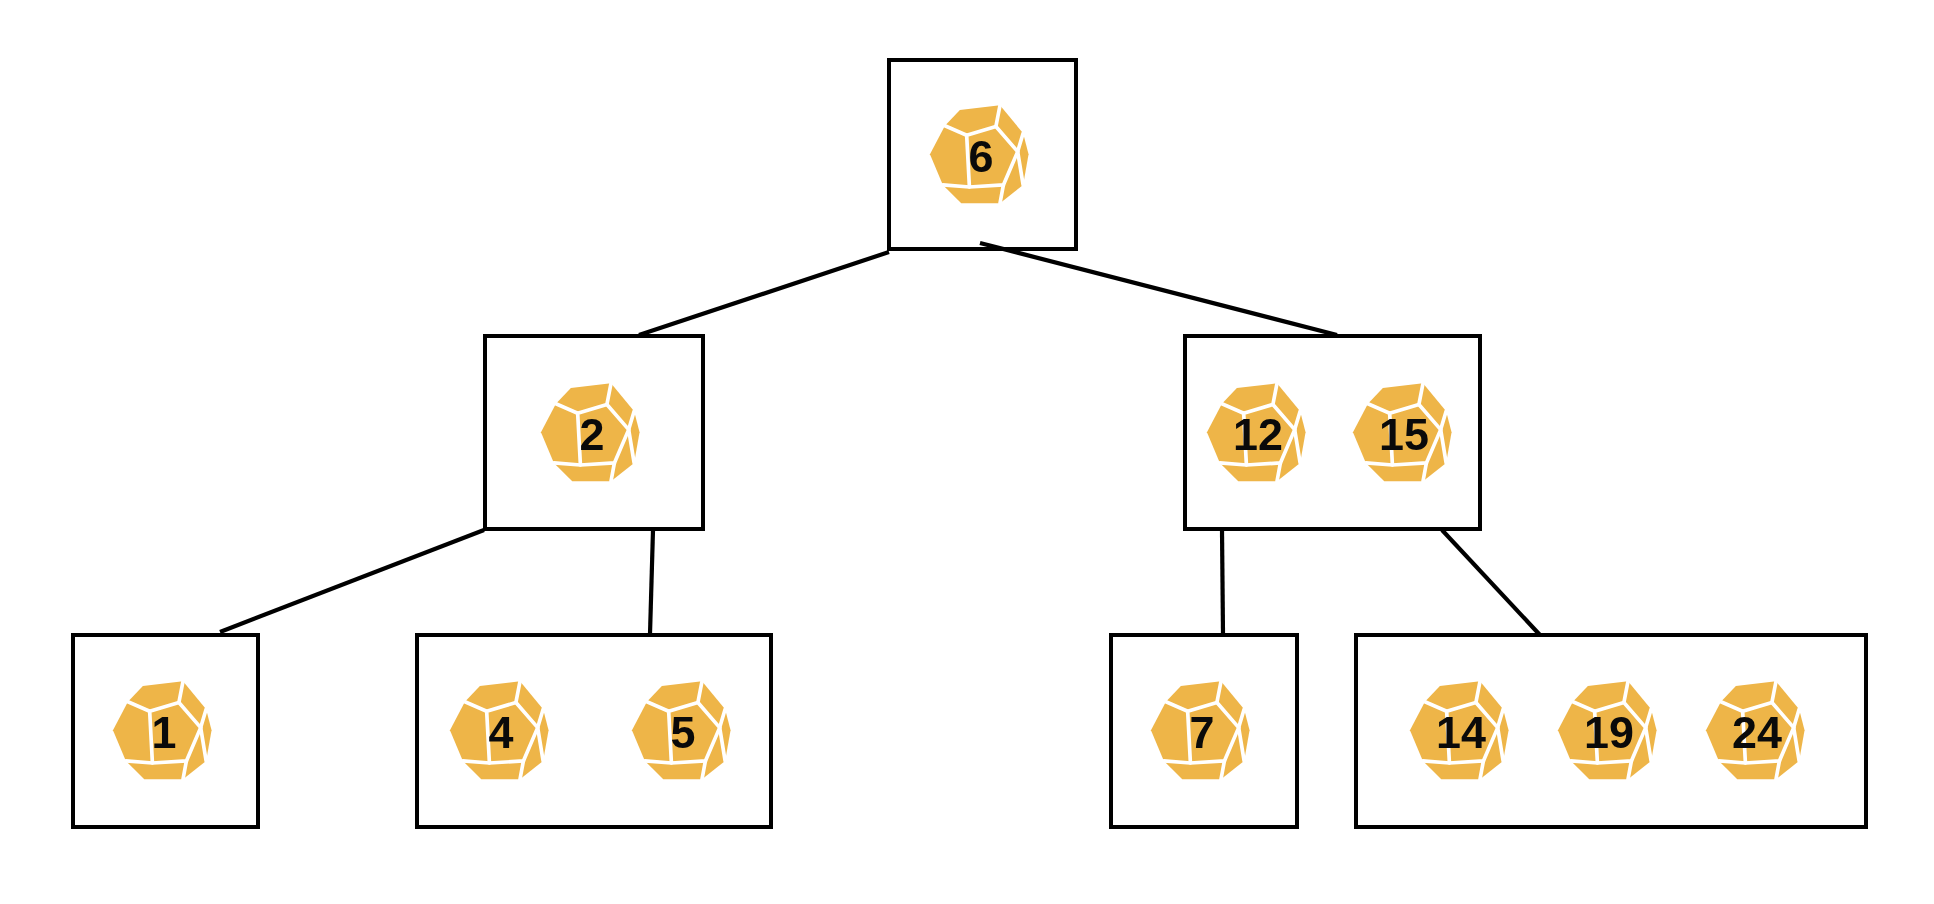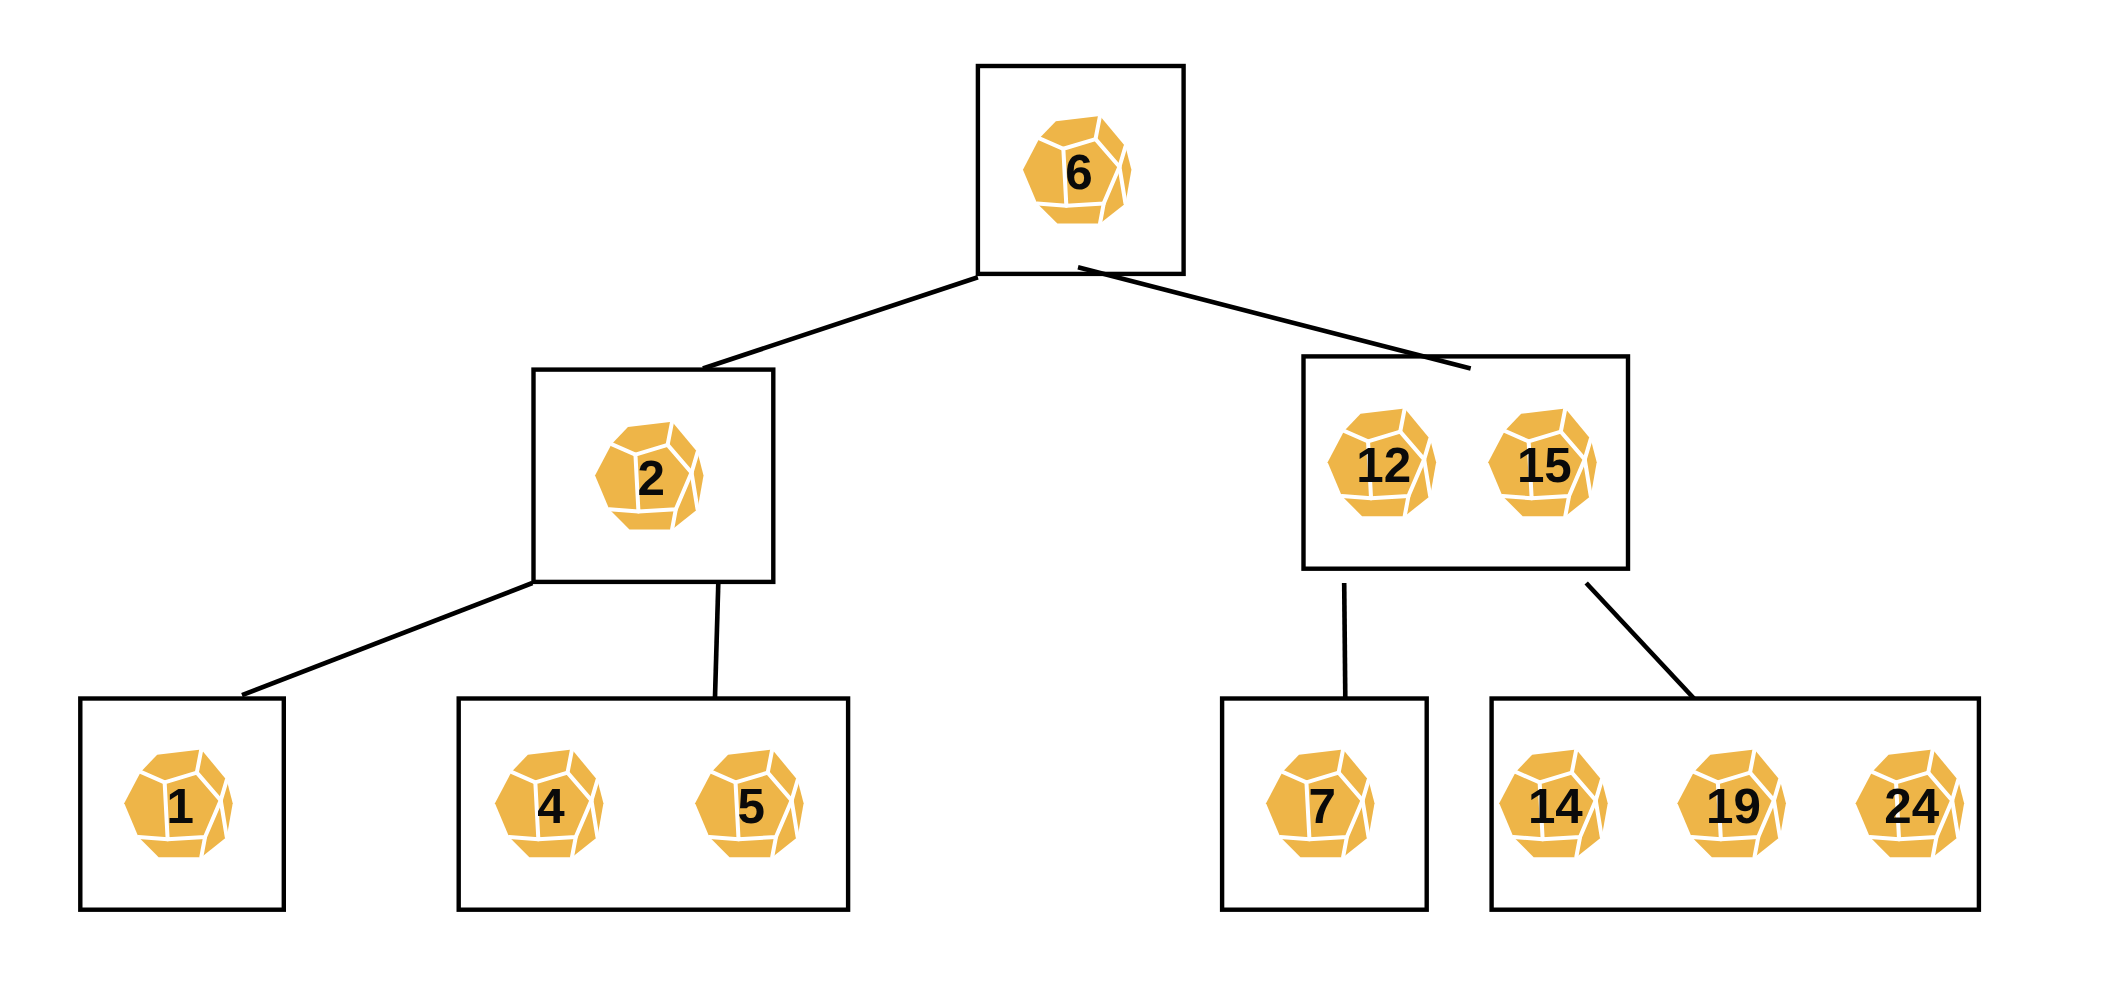--- a/index.html
+++ b/index.html
@@ -34,25 +34,25 @@
     box-sizing: border-box;
     background: #ffffff;
     border: 4px solid #000000;
     display: flex;
     align-items: center;
     justify-content: center;
     z-index: 1;
   }
   .node-root      { left: 887px;  top: 58px;  width: 191px; height: 193px; }
   .node-l         { left: 483px;  top: 334px; width: 222px; height: 197px; }
-  .node-r         { left: 1183px; top: 322px; width: 299px; height: 197px; gap: 10px; }
+  .node-r         { left: 1183px; top: 334px; width: 299px; height: 197px; gap: 10px; }
   .node-ll        { left: 71px;   top: 633px; width: 189px; height: 196px; }
   .node-lr        { left: 415px;  top: 633px; width: 358px; height: 196px; gap: 46px; }
   .node-rl        { left: 1109px; top: 633px; width: 190px; height: 196px; }
-  .node-rr        { left: 1354px; top: 633px; width: 447px; height: 196px; gap: 26px; }
+  .node-rr        { left: 1354px; top: 633px; width: 514px; height: 196px; gap: 12px; }
   .die {
     width: 136px;
     height: 136px;
     flex: 0 0 auto;
     display: block;
   }
   .die-num {
     font-family: "Liberation Sans", "DejaVu Sans", sans-serif;
     font-weight: 700;
     font-size: 33px;

